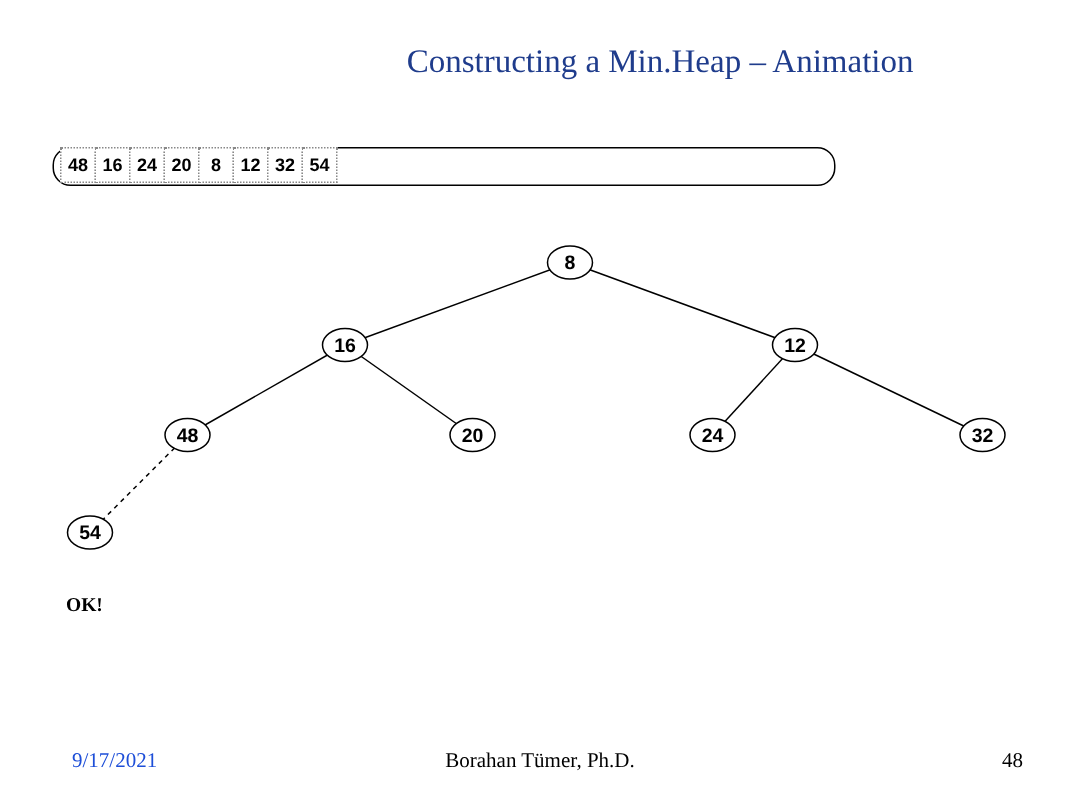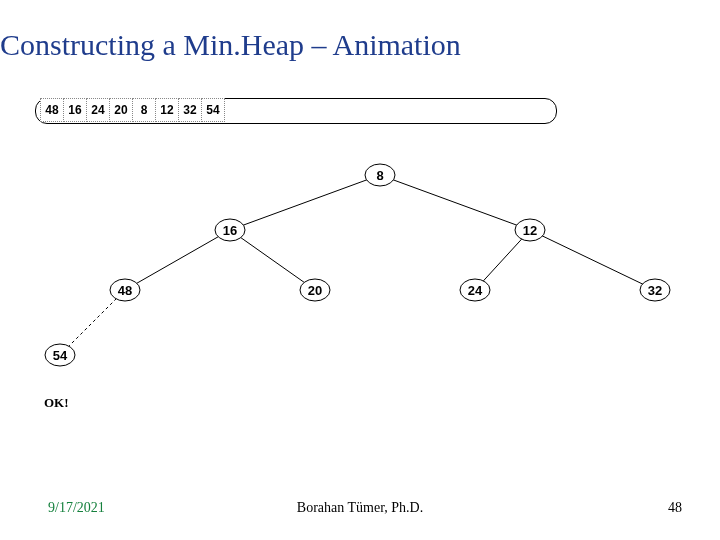--- a/index.html
+++ b/index.html
@@ -10,22 +10,22 @@
     background: #ffffff;
     font-family: "Times New Roman", Times, serif;
     position: relative;
     overflow: hidden;
   }
   .title {
     position: absolute;
     top: 28px;
     left: 0;
     width: 609px;
-    text-align: left;
-    font-size: 30px;
+    text-align: right;
+    font-size: 22px;
     color: #1f3c8c;
   }
   .array-box {
     position: absolute;
     top: 98px;
     left: 35px;
     width: 520px;
     height: 24px;
     border: 1px solid #000;
     border-radius: 12px;
@@ -89,21 +89,21 @@
     font-family: Liberation Serif, serif;
     font-size: 13px;
     font-weight: bold;
     color: #000;
   }
   .footer-date {
     position: absolute;
     bottom: 24px;
     left: 48px;
     font-size: 14px;
-    color: #15803d;
+    color: #1d4ed8;
   }
   .footer-author {
     position: absolute;
     bottom: 24px;
     left: 0;
     width: 720px;
     text-align: center;
     font-size: 14px;
     color: #000;
   }

